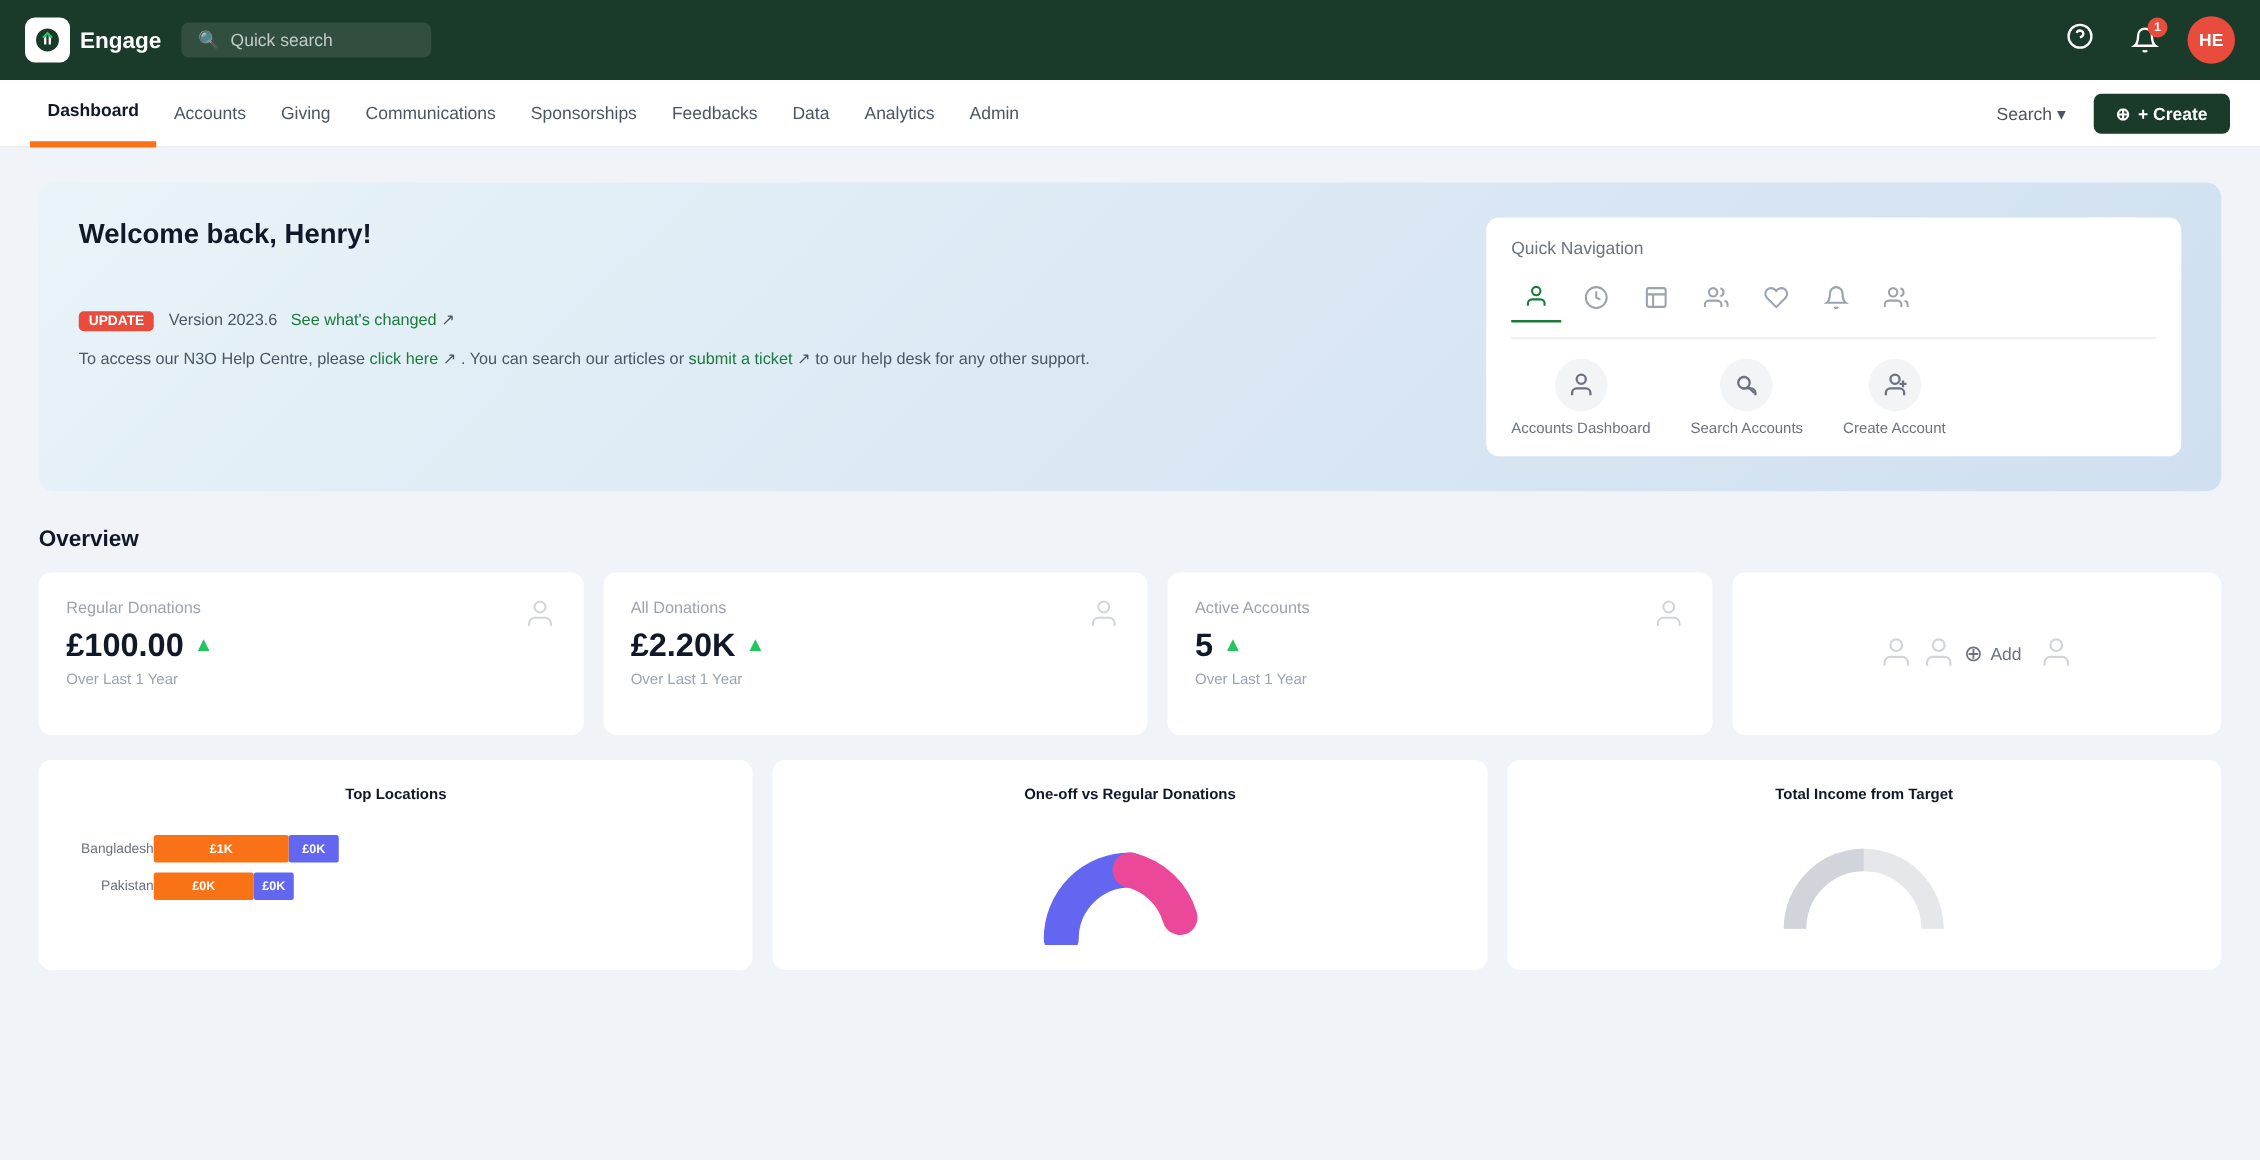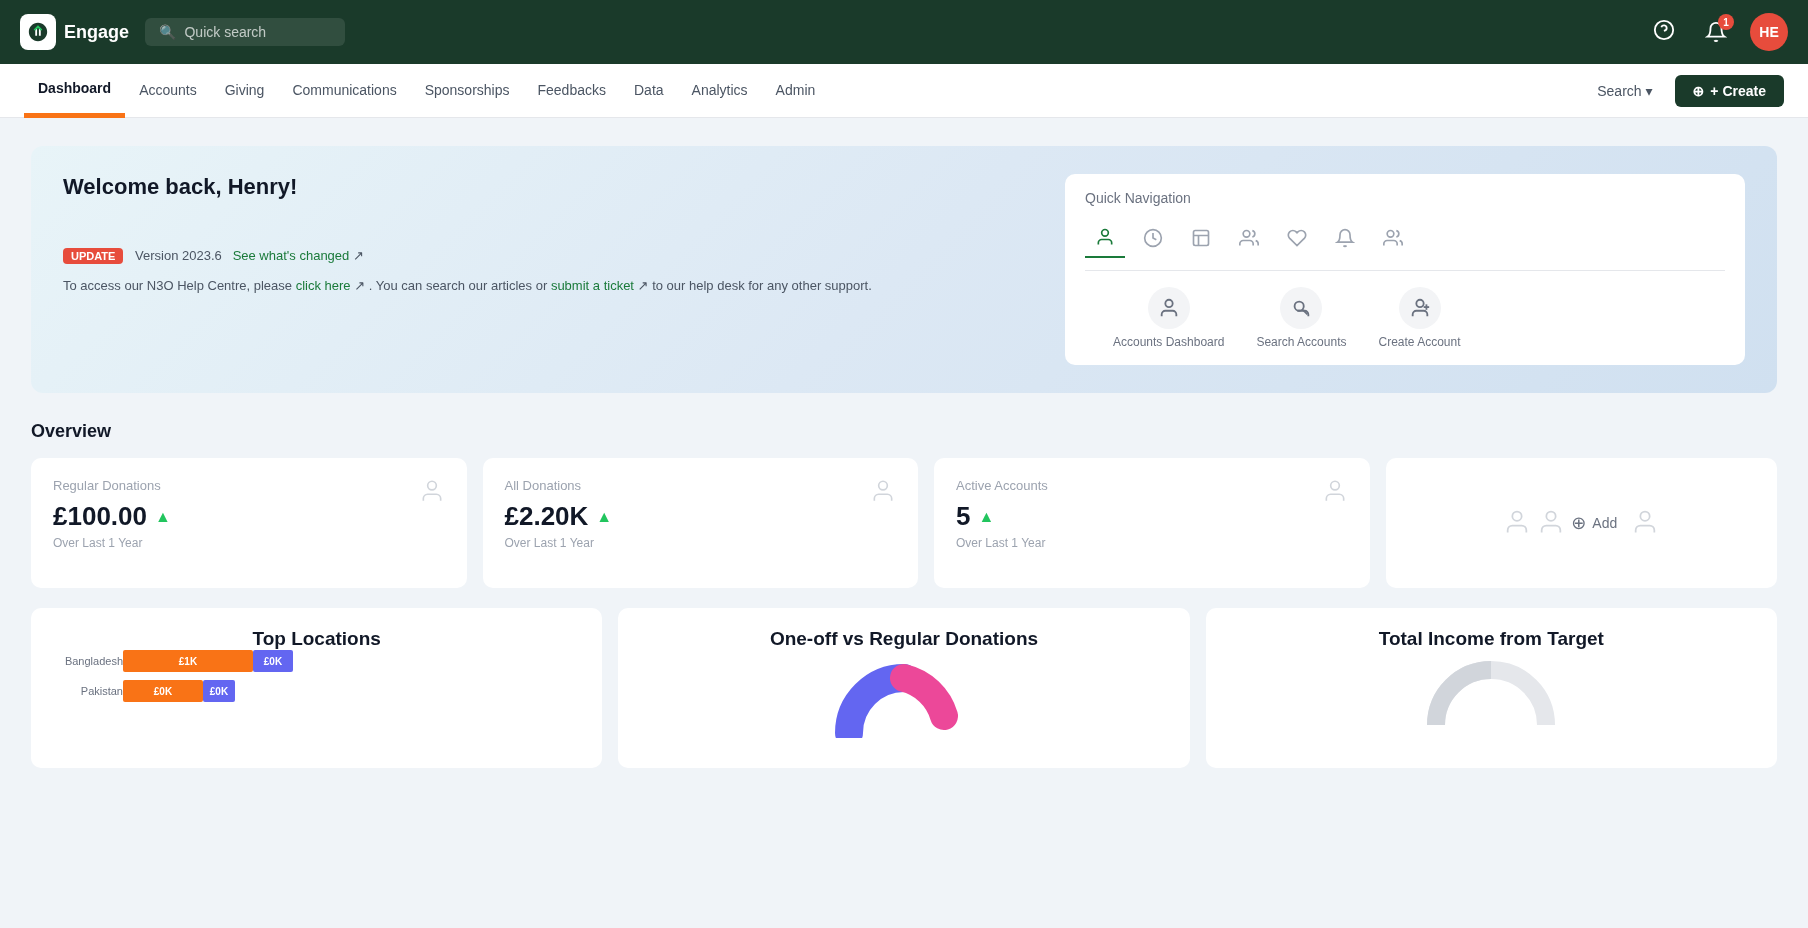--- a/index.html
+++ b/index.html
@@ -150,21 +150,21 @@
     .version-line { font-size: 13px; color: #4b5563; margin-bottom: 12px; margin-top: 48px; }
     .version-link { color: #1a7a3a; text-decoration: none; cursor: pointer; }
     .help-text { font-size: 13px; color: #4b5563; line-height: 1.6; }
     .help-link { color: #1a7a3a; }
 
     
     .quick-nav {
       background: white;
       border-radius: 10px;
       padding: 16px 20px;
-      width: 680px;
+      width: 556px;
       flex-shrink: 0;
     }
     .quick-nav-title { font-size: 14px; color: #6b7280; margin-bottom: 12px; }
     .nav-icons-row {
       display: flex;
       gap: 8px;
       margin-bottom: 16px;
       border-bottom: 1px solid #e5e7eb;
       padding-bottom: 12px;
     }
@@ -175,21 +175,20 @@
       cursor: pointer;
       color: #9ca3af;
       font-size: 18px;
       border: none;
       background: none;
     }
     .nav-icon-btn.active { color: #1a7a3a; border-bottom: 2px solid #1a7a3a; border-radius: 0; }
     .nav-shortcuts {
       display: flex;
       gap: 32px;
-      margin-left: 28px;
     }
     .nav-shortcut {
       display: flex; flex-direction: column; align-items: center; gap: 6px;
       cursor: pointer;
     }
     .nav-shortcut-icon {
       width: 42px; height: 42px;
       border-radius: 50%;
       background: #f3f4f6;
       display: flex; align-items: center; justify-content: center;
@@ -237,21 +236,21 @@
       display: flex;
       gap: 16px;
     }
     .chart-card {
       background: white;
       border-radius: 10px;
       padding: 20px 22px;
       flex: 1;
       min-height: 160px;
     }
-    .chart-title { font-size: 19px; font-weight: 600; color: #111827; margin-bottom: 0; text-align: center; }
+    .chart-title { font-size: 12px; font-weight: 600; color: #111827; margin-bottom: 26px; text-align: center; }
 
     
     .bar-chart { padding: 0 10px; }
     .bar-row {
       display: flex; align-items: center; gap: 0;
       margin-bottom: 8px;
     }
     .bar-label { font-size: 11px; color: #6b7280; width: 60px; text-align: right; }
     .bar-seg { height: 22px; border-radius: 2px; display: flex; align-items: center; justify-content: center; font-size: 10px; color: white; font-weight: 600; min-width: 20px; }
     .bar-orange { background: #f97316; }
@@ -540,21 +539,21 @@
       </div>
     </div>
 
     <div class="charts-row">
 
       <div class="chart-card">
         <div class="chart-title">Top Locations</div>
         <div class="bar-chart">
           <div class="bar-row">
             <span class="bar-label">Bangladesh</span>
-            <div class="bar-seg bar-orange" style="width:130px;">
+            <div class="bar-seg bar-orange" style="width:108px;">
               <span>£1K</span>
             </div>
             <div class="bar-seg bar-purple" style="width:40px;">
               <span>£0K</span>
             </div>
           </div>
           <div class="bar-row">
             <span class="bar-label">Pakistan</span>
             <div class="bar-seg bar-orange" style="width:80px;">
               <span>£0K</span>

